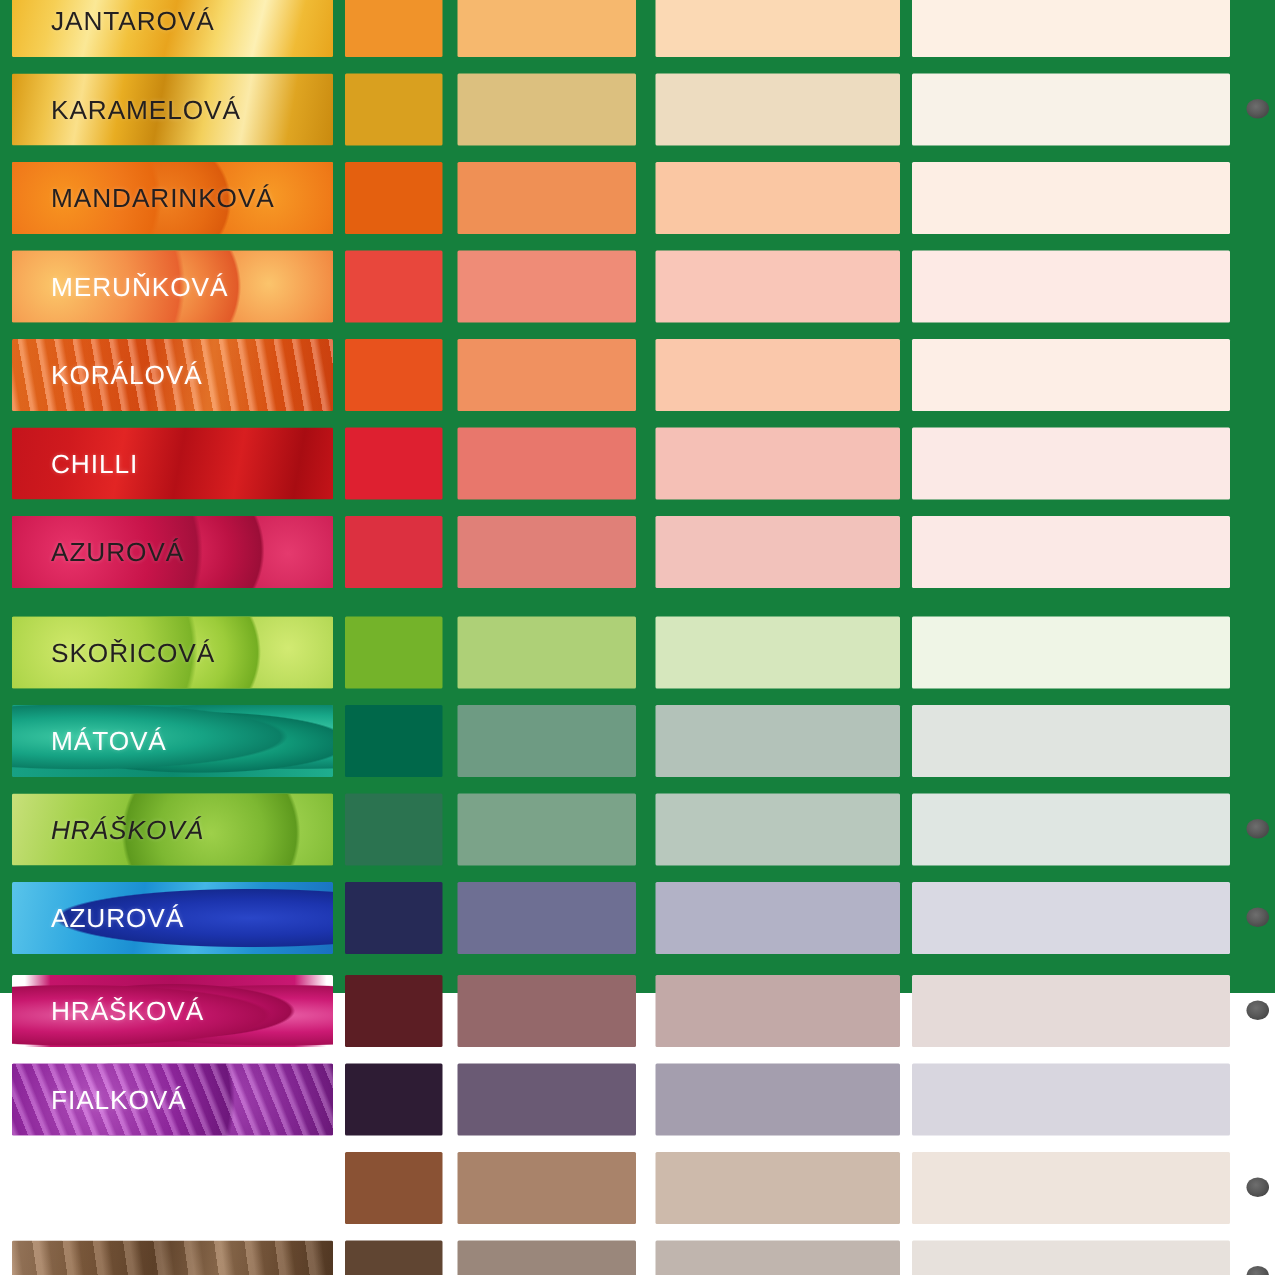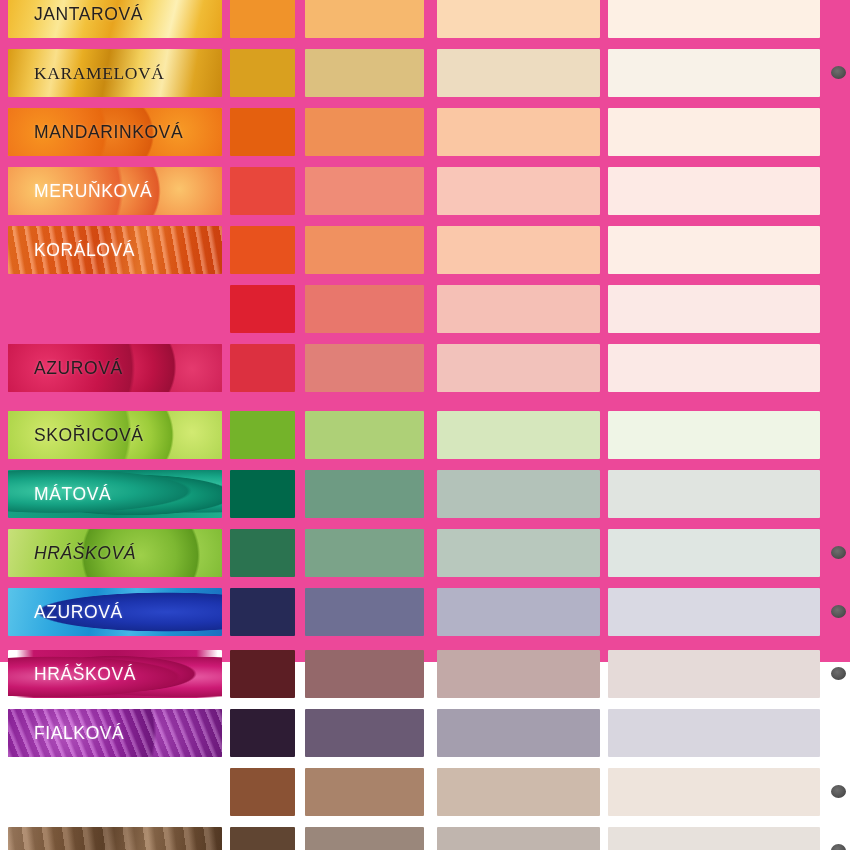--- a/index.html
+++ b/index.html
@@ -5,21 +5,21 @@
   * { box-sizing: border-box; margin: 0; padding: 0; }
   html, body {
     width: 850px; height: 850px;
     background: #ffffff;
     font-family: "Liberation Sans", sans-serif;
     overflow: hidden;
   }
   #sheet {
     position: relative;
     width: 850px; height: 662px;
-    background: #ec4899;
+    background: #15803d;
   }
 
   
   .row {
     position: absolute;
     left: 0;
     width: 850px;
     height: 48px;
   }
 
@@ -79,21 +79,21 @@
       </div>
       <div class="sw c1" style="background: rgb(240, 147, 42);"></div>
       <div class="sw c2" style="background: rgb(246, 184, 110);"></div>
       <div class="sw c3" style="background: rgb(251, 217, 180);"></div>
       <div class="sw c4" style="background: rgb(253, 240, 228);"></div>
     </div>
     <div class="ring-dot" style="top: 66px;"></div>
     <div class="row" style="top: 49px;">
       <div class="label-chip">
         <div class="label-photo" style="background: linear-gradient(100deg, rgb(217, 154, 20) 0%, rgb(240, 196, 74) 12%, rgb(250, 224, 138) 22%, rgb(232, 173, 34) 34%, rgb(201, 138, 16) 46%, rgb(243, 208, 92) 60%, rgb(251, 234, 168) 72%, rgb(223, 165, 34) 86%, rgb(201, 138, 15) 100%);"></div>
-        <div class="label-text" style="color: rgb(35, 31, 32); font-family: Liberation Serif, serif;">KARAMELOVÁ</div>
+        <div class="label-text" style="color: rgb(35, 31, 32);">KARAMELOVÁ</div>
       </div>
       <div class="sw c1" style="background: rgb(217, 160, 31);"></div>
       <div class="sw c2" style="background: rgb(220, 192, 127);"></div>
       <div class="sw c3" style="background: rgb(237, 220, 192);"></div>
       <div class="sw c4" style="background: rgb(248, 242, 232);"></div>
     </div>
     <div class="row" style="top: 108px;">
       <div class="label-chip">
         <div class="label-photo" style="background: radial-gradient(circle at 16% 52%, rgb(247, 148, 32) 0%, rgb(240, 120, 26) 22%, rgb(232, 105, 15) 34%, transparent 36%), radial-gradient(circle at 48% 55%, rgb(240, 128, 32) 0%, rgb(230, 106, 18) 24%, rgb(220, 92, 12) 36%, transparent 38%), radial-gradient(circle at 80% 48%, rgb(247, 154, 38) 0%, rgb(239, 122, 24) 24%, rgb(227, 106, 16) 36%, transparent 38%), linear-gradient(90deg, rgb(246, 169, 58) 0%, rgb(241, 141, 34) 50%, rgb(245, 166, 52) 100%);"></div>
         <div class="label-text" style="color: rgb(35, 31, 32);">MANDARINKOVÁ</div>
@@ -117,20 +117,24 @@
       <div class="label-chip">
         <div class="label-photo" style="background: repeating-linear-gradient(80deg, rgba(255, 255, 255, 0.28) 0px, rgba(255, 255, 255, 0.28) 2px, rgba(0, 0, 0, 0.07) 6px, rgba(0, 0, 0, 0.07) 12px), linear-gradient(95deg, rgb(240, 112, 32) 0%, rgb(236, 93, 24) 22%, rgb(226, 78, 18) 42%, rgb(243, 121, 42) 62%, rgb(230, 84, 18) 82%, rgb(217, 68, 16) 100%);"></div>
         <div class="label-text" style="color: rgb(255, 255, 255); text-align: right;">KORÁLOVÁ</div>
       </div>
       <div class="sw c1" style="background: rgb(232, 82, 29);"></div>
       <div class="sw c2" style="background: rgb(240, 145, 96);"></div>
       <div class="sw c3" style="background: rgb(250, 200, 171);"></div>
       <div class="sw c4" style="background: rgb(253, 238, 230);"></div>
     </div>
     <div class="row" style="top: 285px;">
+      <div class="label-chip">
+        <div class="label-photo" style="background: linear-gradient(100deg, rgb(196, 20, 28) 0%, rgb(208, 26, 30) 18%, rgb(226, 37, 36) 34%, rgb(181, 15, 22) 52%, rgb(216, 30, 32) 70%, rgb(168, 12, 18) 88%, rgb(196, 20, 25) 100%);"></div>
+        <div class="label-text" style="color: rgb(255, 255, 255);">CHILLI</div>
+      </div>
       <div class="sw c1" style="background: rgb(222, 32, 48);"></div>
       <div class="sw c2" style="background: rgb(232, 119, 108);"></div>
       <div class="sw c3" style="background: rgb(245, 192, 182);"></div>
       <div class="sw c4" style="background: rgb(251, 233, 230);"></div>
     </div>
     <div class="row" style="top: 344px;">
       <div class="label-chip">
         <div class="label-photo" style="background: radial-gradient(circle at 18% 50%, rgb(232, 51, 106) 0%, rgb(200, 20, 74) 30%, rgb(164, 16, 60) 48%, transparent 50%), radial-gradient(circle at 52% 48%, rgb(226, 42, 96) 0%, rgb(188, 18, 68) 30%, rgb(156, 14, 56) 48%, transparent 50%), radial-gradient(circle at 86% 52%, rgb(229, 58, 110) 0%, rgb(196, 22, 76) 30%, rgb(160, 16, 60) 48%, transparent 50%), linear-gradient(90deg, rgb(212, 28, 82) 0%, rgb(180, 16, 68) 50%, rgb(216, 36, 88) 100%);"></div>
         <div class="label-text" style="color: rgb(35, 31, 32);">AZUROVÁ</div>
       </div>

